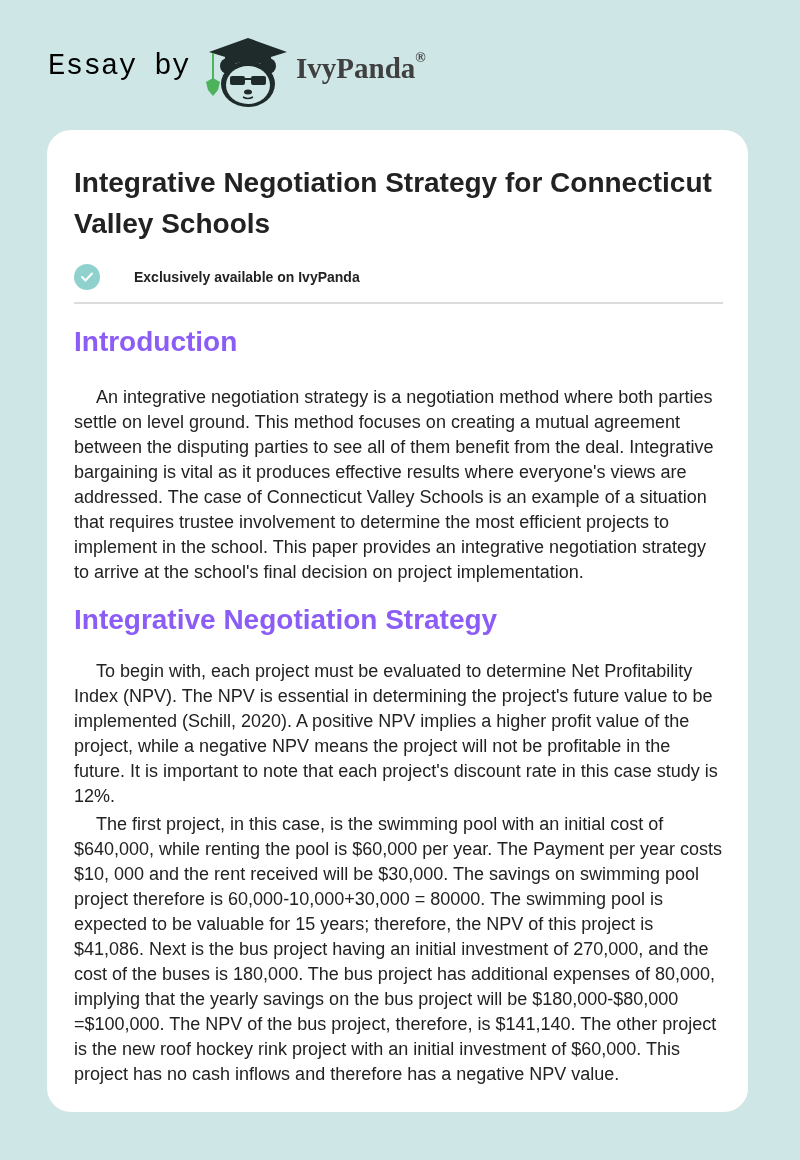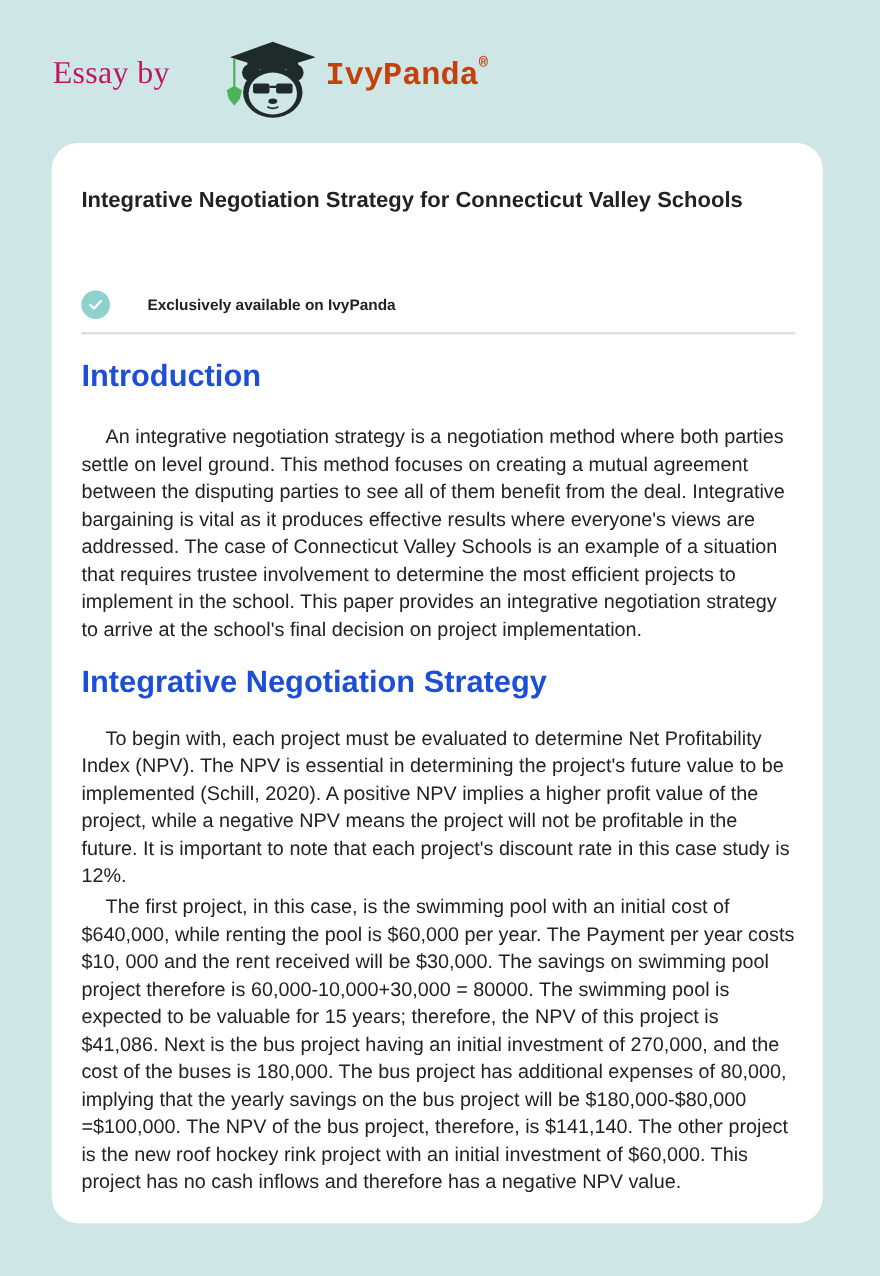--- a/index.html
+++ b/index.html
@@ -8,56 +8,56 @@
     background: #cfe6e6;
     font-family: "Liberation Sans", sans-serif;
     color: #222;
     position: relative;
   }
   .header {
     position: absolute; left: 0; top: 0; width: 800px; height: 130px;
   }
   .essay-by {
     position: absolute; left: 48px; top: 50px;
-    font-family: Liberation Serif, serif;
-    font-size: 29px; color: #be185d; letter-spacing: 0.3px;
+    font-family: Liberation Mono, monospace;
+    font-size: 29px; color: #000000; letter-spacing: 0.3px;
   }
   .logo-icon {
     position: absolute; left: 203px; top: 36px; width: 90px; height: 72px;
   }
   .brand {
     position: absolute; left: 296px; top: 52px;
-    font-family: Liberation Mono, monospace; font-weight: bold;
-    font-size: 29px; color: #c2410c;
+    font-family: Liberation Serif, serif; font-weight: bold;
+    font-size: 29px; color: #404040;
   }
   .brand sup { font-size: 14px; font-weight: bold; vertical-align: top; position: relative; top: -2px; }
   .card {
     position: absolute; left: 47px; top: 130px; width: 701px; height: 982px;
     background: #fff; border-radius: 24px;
   }
   .title {
     position: absolute; left: 27px; top: 32px; width: 640px;
-    font-size: 20px; font-weight: bold; line-height: 41px; color: #222;
+    font-size: 28px; font-weight: bold; line-height: 41px; color: #222;
     margin: 0;
   }
   .badge {
     position: absolute; left: 27px; top: 134px; height: 26px;
     display: flex; align-items: center; gap: 29px;
   }
   .check {
     width: 26px; height: 26px; border-radius: 50%; background: #8fd1cc;
     display: flex; align-items: center; justify-content: center;
   }
   .badge-text { margin-left: 5px; font-size: 14px; font-weight: bold; color: #222; }
   .divider {
     position: absolute; left: 27px; top: 172px; width: 649px; height: 2px; background: #dcdcdc;
   }
   .section-h {
     position: absolute; left: 27px; margin: 0;
-    font-size: 28px; font-weight: bold; color: #1d4ed8;
+    font-size: 28px; font-weight: bold; color: #8b5cf6;
   }
   .para {
     position: absolute; left: 27px; width: 650px; margin: 0;
     font-size: 18px; line-height: 25px; color: #222;
     text-indent: 22px;
   }
 </style>
 </head>
 <body>
 

